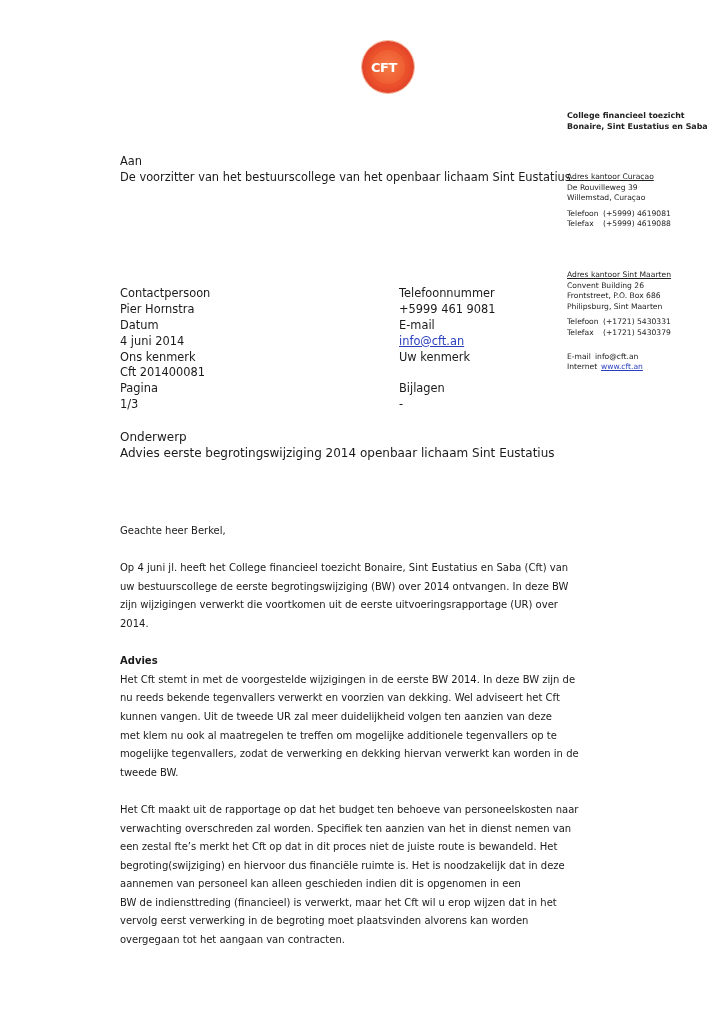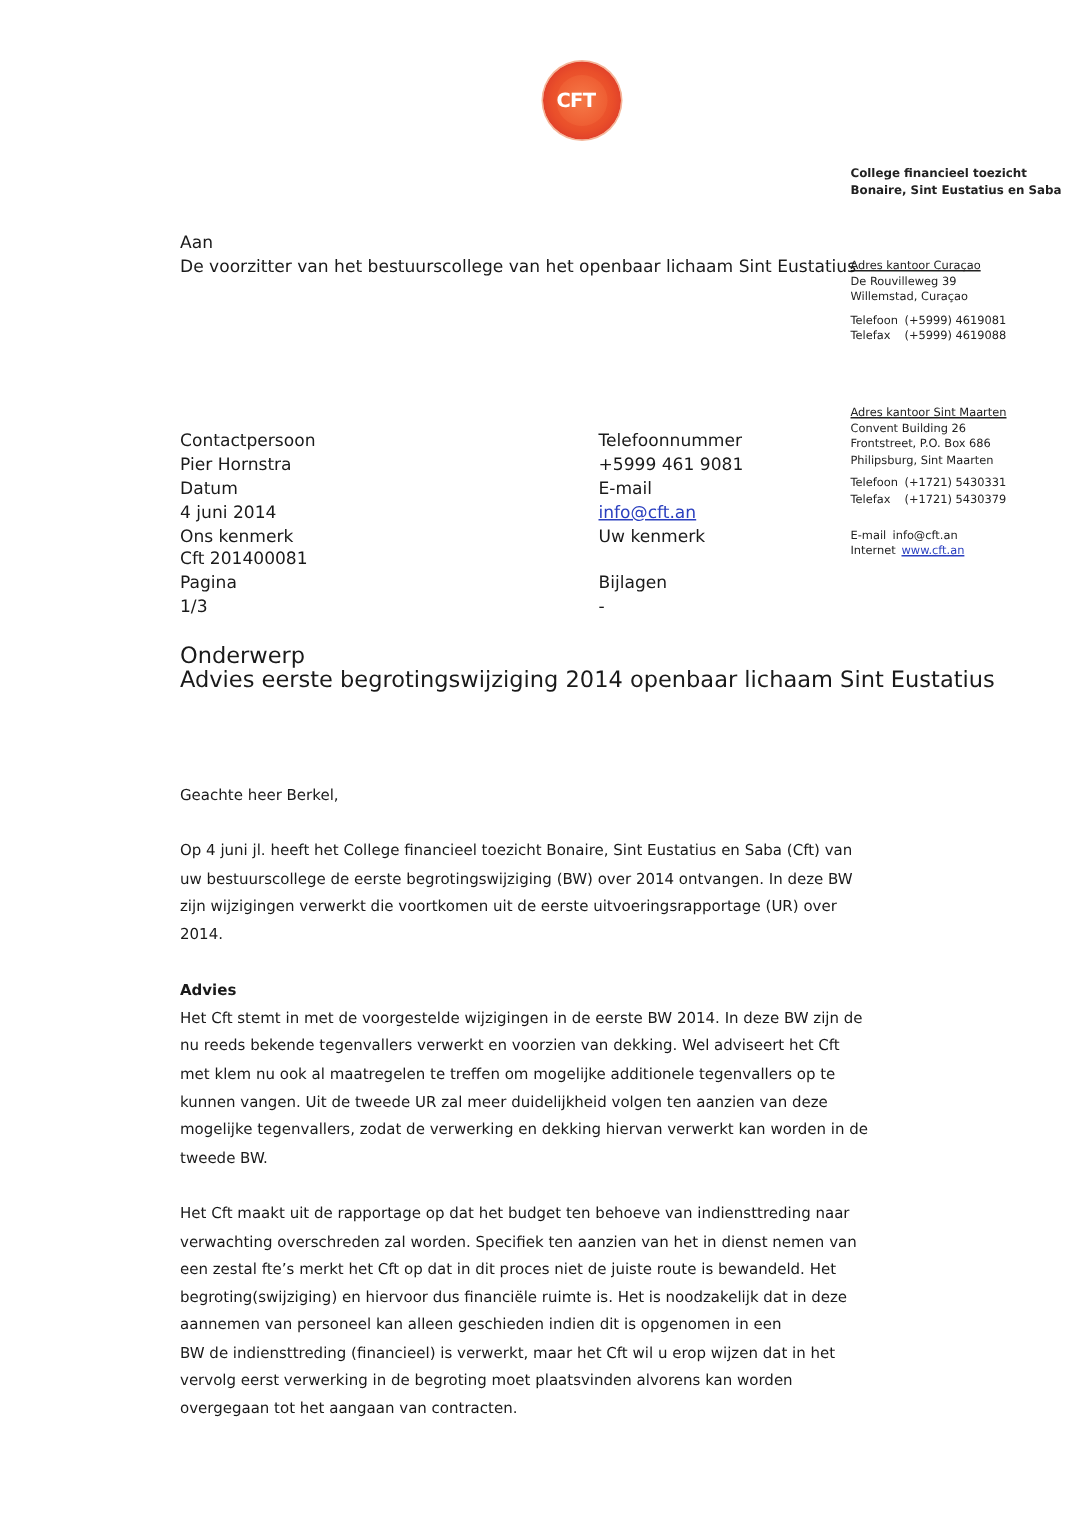--- a/index.html
+++ b/index.html
@@ -36,21 +36,21 @@
   .side a, .link { color: #2a3fbf; text-decoration: underline; }
 
   
   .aan { left: 120px; top: 153px; font-size: 11.4px; line-height: 16px; }
 
   
   .meta { left: 120px; top: 286px; font-size: 11.4px; line-height: 15.9px; width: 440px; }
   .meta .r { display: flex; height: 15.9px; }
   .meta .c1 { width: 279px; }
 
-  .subj { left: 120px; top: 429px; font-size: 15px; line-height: 16px; }
+  .subj { left: 120px; top: 429px; font-size: 12px; line-height: 16px; }
 
   .body { left: 120px; top: 522px; width: 520px; font-size: 10px; line-height: 18.6px; }
   .body p { margin: 0; }
   .body .sp { height: 18.6px; }
   .body .h { font-weight: bold; }
 </style>
 </head>
 <body>
 
 <div class="abs logo">
@@ -148,26 +148,26 @@
   <p>Geachte heer Berkel,</p>
   <div class="sp"></div>
   <p>Op 4 juni jl. heeft het College financieel toezicht Bonaire, Sint Eustatius en Saba (Cft) van</p>
   <p>uw bestuurscollege de eerste begrotingswijziging (BW) over 2014 ontvangen. In deze BW</p>
   <p>zijn wijzigingen verwerkt die voortkomen uit de eerste uitvoeringsrapportage (UR) over</p>
   <p>2014.</p>
   <div class="sp"></div>
   <p class="h">Advies</p>
   <p>Het Cft stemt in met de voorgestelde wijzigingen in de eerste BW 2014. In deze BW zijn de</p>
   <p>nu reeds bekende tegenvallers verwerkt en voorzien van dekking. Wel adviseert het Cft</p>
+  <p>kunnen vangen. Uit de tweede UR zal meer duidelijkheid volgen ten aanzien van deze</p>
   <p>met klem nu ook al maatregelen te treffen om mogelijke additionele tegenvallers op te</p>
-  <p>kunnen vangen. Uit de tweede UR zal meer duidelijkheid volgen ten aanzien van deze</p>
   <p>mogelijke tegenvallers, zodat de verwerking en dekking hiervan verwerkt kan worden in de</p>
   <p>tweede BW.</p>
   <div class="sp"></div>
-  <p>Het Cft maakt uit de rapportage op dat het budget ten behoeve van indiensttreding naar</p>
+  <p>Het Cft maakt uit de rapportage op dat het budget ten behoeve van personeelskosten naar</p>
   <p>verwachting overschreden zal worden. Specifiek ten aanzien van het in dienst nemen van</p>
   <p>een zestal fte’s merkt het Cft op dat in dit proces niet de juiste route is bewandeld. Het</p>
   <p>begroting(swijziging) en hiervoor dus financiële ruimte is. Het is noodzakelijk dat in deze</p>
   <p>aannemen van personeel kan alleen geschieden indien dit is opgenomen in een</p>
   <p>BW de indiensttreding (financieel) is verwerkt, maar het Cft wil u erop wijzen dat in het</p>
   <p>vervolg eerst verwerking in de begroting moet plaatsvinden alvorens kan worden</p>
   <p>overgegaan tot het aangaan van contracten.</p>
 </div>
 
 </body></html>

